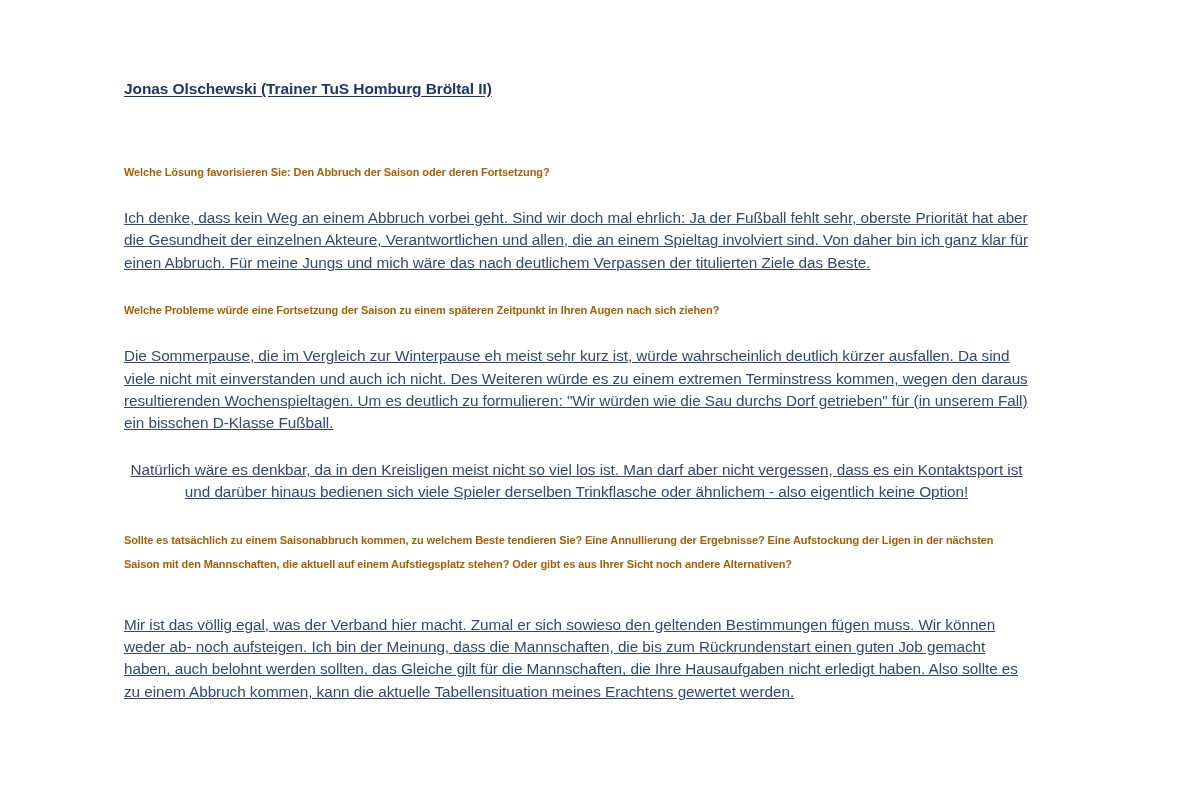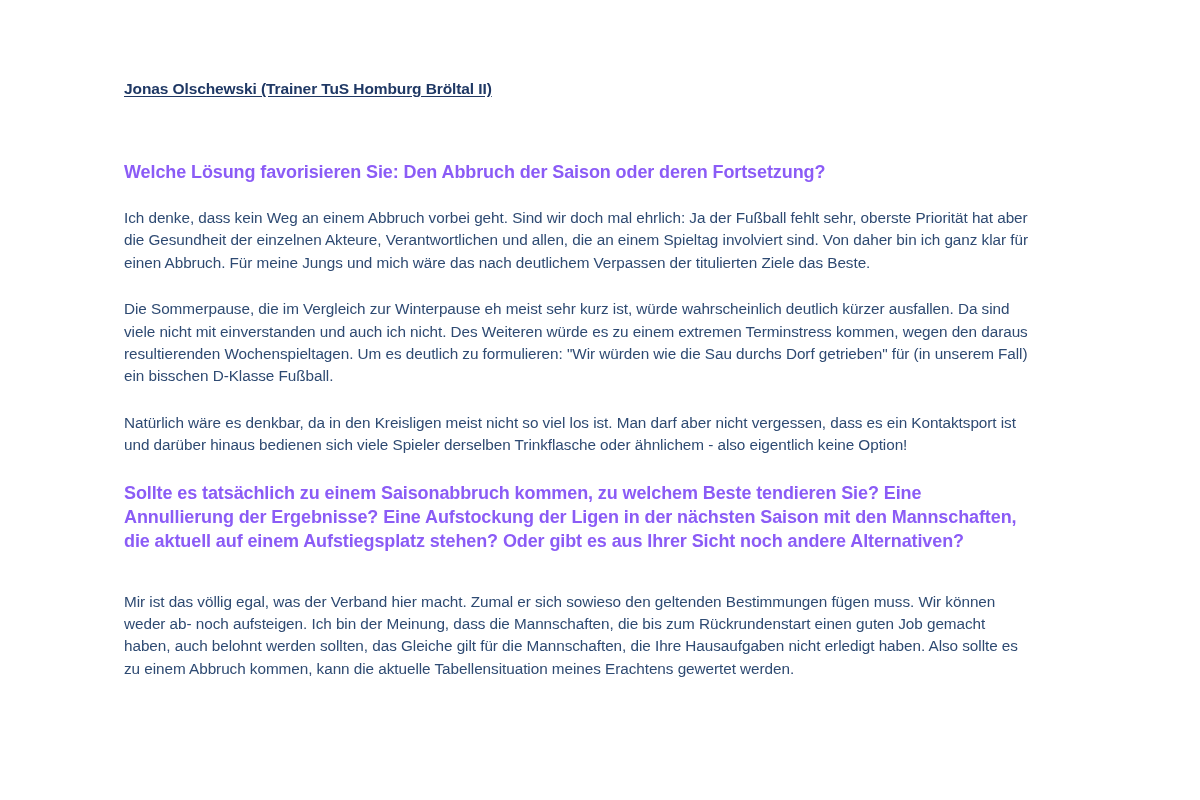--- a/index.html
+++ b/index.html
@@ -28,60 +28,62 @@
     text-underline-offset: 2px;
     letter-spacing: -0.1px;
     line-height: 22px;
     margin: 0 0 30px 0;
     display: inline-block;
   }
   .title-row {
     margin: 0 0 30px 0;
   }
   .q-heading {
-    font-size: 18px;
+    font-size: 11px;
     font-weight: bold;
-    color: #8b5cf6;
+    color: #a16207;
     line-height: 24px;
     letter-spacing: -0.1px;
     margin: 0 12px 23px 0;
     max-width: 905px;
   }
   .q-heading.wide {
     max-width: 925px;
   }
   .answer {
     font-size: 15.3px;
     font-weight: normal;
     color: #2E4A72;
     line-height: 22.4px;
     letter-spacing: -0.05px;
     margin: 0 0 24px 0;
     max-width: 952px;
+    text-decoration: underline;
   }
   .answer.w2 { max-width: 960px; }
-  .answer.w3 { max-width: 920px; }
+  .answer.w3 { max-width: 920px; text-align: center; }
   .answer.w4 { max-width: 950px; margin-top: 38px; }
   .block:last-child { margin-bottom: 0; }
 </style>
 </head>
 <body>
 
 <div class="page">
 
   <div class="title-row">
     <h1 class="doc-title">Jonas Olschewski (Trainer TuS Homburg Bröltal II)</h1>
   </div>
 
   <div class="block">
     <p class="q-heading">Welche Lösung favorisieren Sie: Den Abbruch der Saison oder deren Fortsetzung?</p>
     <p class="answer">Ich denke, dass kein Weg an einem Abbruch vorbei geht. Sind wir doch mal ehrlich: Ja der Fußball fehlt sehr, oberste Priorität hat aber die Gesundheit der einzelnen Akteure, Verantwortlichen und allen, die an einem Spieltag involviert sind. Von daher bin ich ganz klar für einen Abbruch. Für meine Jungs und mich wäre das nach deutlichem Verpassen der titulierten Ziele das Beste.</p>
   </div>
 
   <div class="block">
+    <p class="q-heading wide">Welche Probleme würde eine Fortsetzung der Saison zu einem späteren Zeitpunkt in Ihren Augen nach sich ziehen?</p>
     <p class="answer w2">Die Sommerpause, die im Vergleich zur Winterpause eh meist sehr kurz ist, würde wahrscheinlich deutlich kürzer ausfallen. Da sind viele nicht mit einverstanden und auch ich nicht. Des Weiteren würde es zu einem extremen Terminstress kommen, wegen den daraus resultierenden Wochenspieltagen. Um es deutlich zu formulieren: "Wir würden wie die Sau durchs Dorf getrieben" für (in unserem Fall) ein bisschen D-Klasse Fußball.</p>
   </div>
 
   <div class="block">
     <p class="answer w3">Natürlich wäre es denkbar, da in den Kreisligen meist nicht so viel los ist. Man darf aber nicht vergessen, dass es ein Kontaktsport ist und darüber hinaus bedienen sich viele Spieler derselben Trinkflasche oder ähnlichem - also eigentlich keine Option!</p>
   </div>
 
   <div class="block">
     <p class="q-heading">Sollte es tatsächlich zu einem Saisonabbruch kommen, zu welchem Beste tendieren Sie? Eine Annullierung der Ergebnisse? Eine Aufstockung der Ligen in der nächsten Saison mit den Mannschaften, die aktuell auf einem Aufstiegsplatz stehen? Oder gibt es aus Ihrer Sicht noch andere Alternativen?</p>
     <p class="answer w4">Mir ist das völlig egal, was der Verband hier macht. Zumal er sich sowieso den geltenden Bestimmungen fügen muss. Wir können weder ab- noch aufsteigen. Ich bin der Meinung, dass die Mannschaften, die bis zum Rückrundenstart einen guten Job gemacht haben, auch belohnt werden sollten, das Gleiche gilt für die Mannschaften, die Ihre Hausaufgaben nicht erledigt haben. Also sollte es zu einem Abbruch kommen, kann die aktuelle Tabellensituation meines Erachtens gewertet werden.</p>

